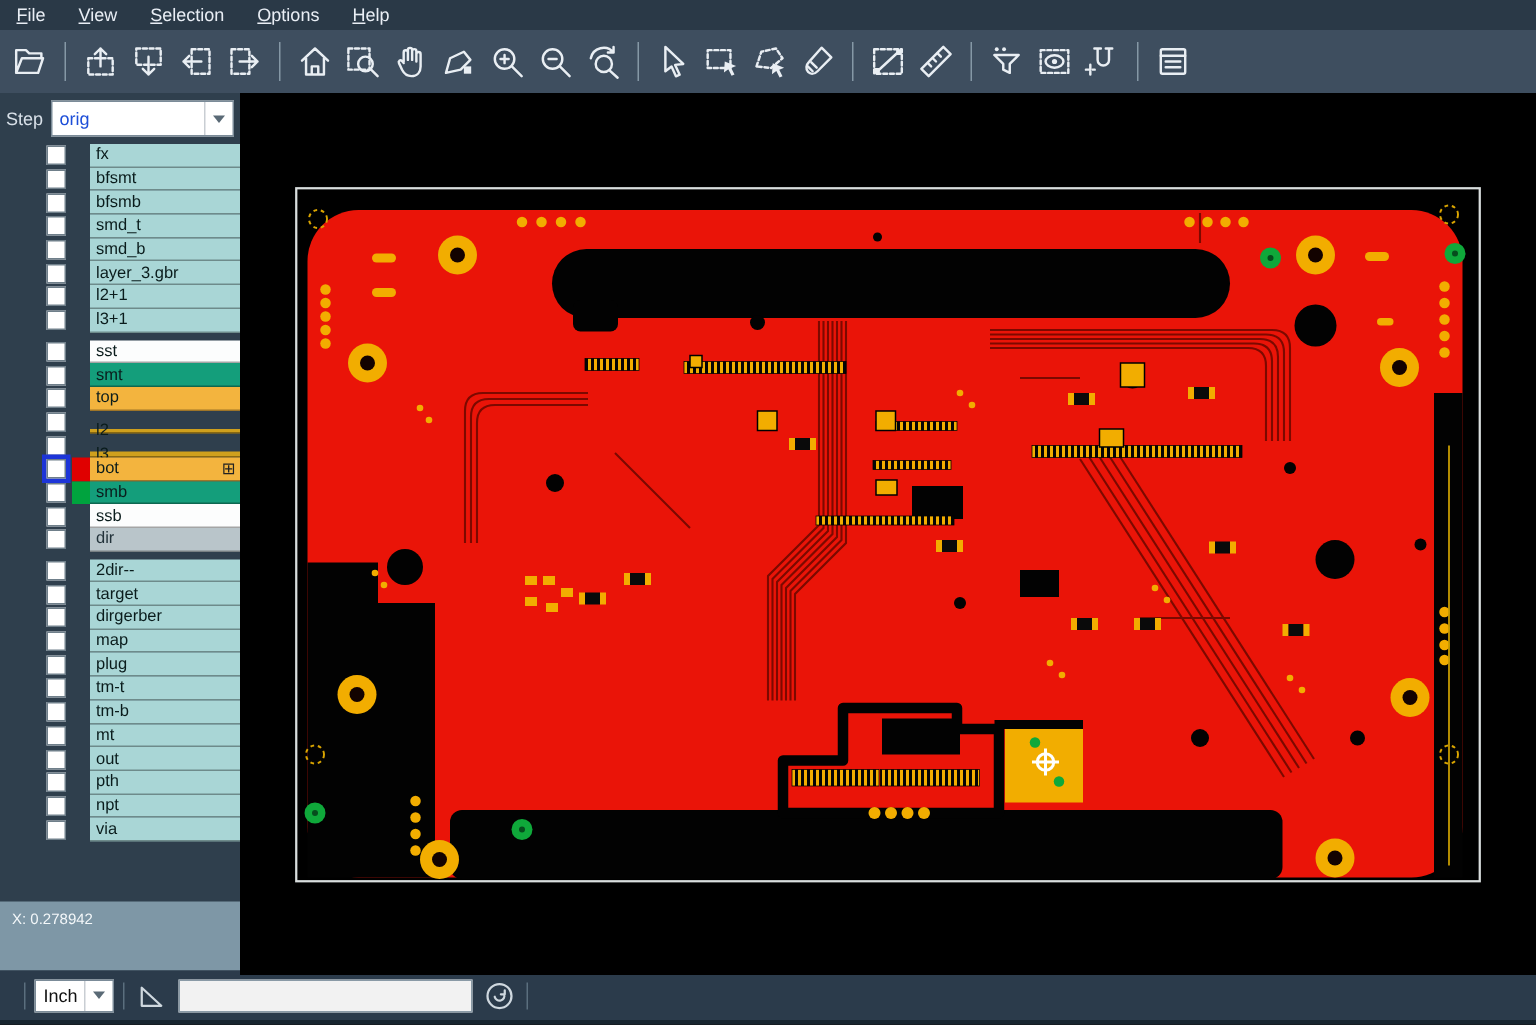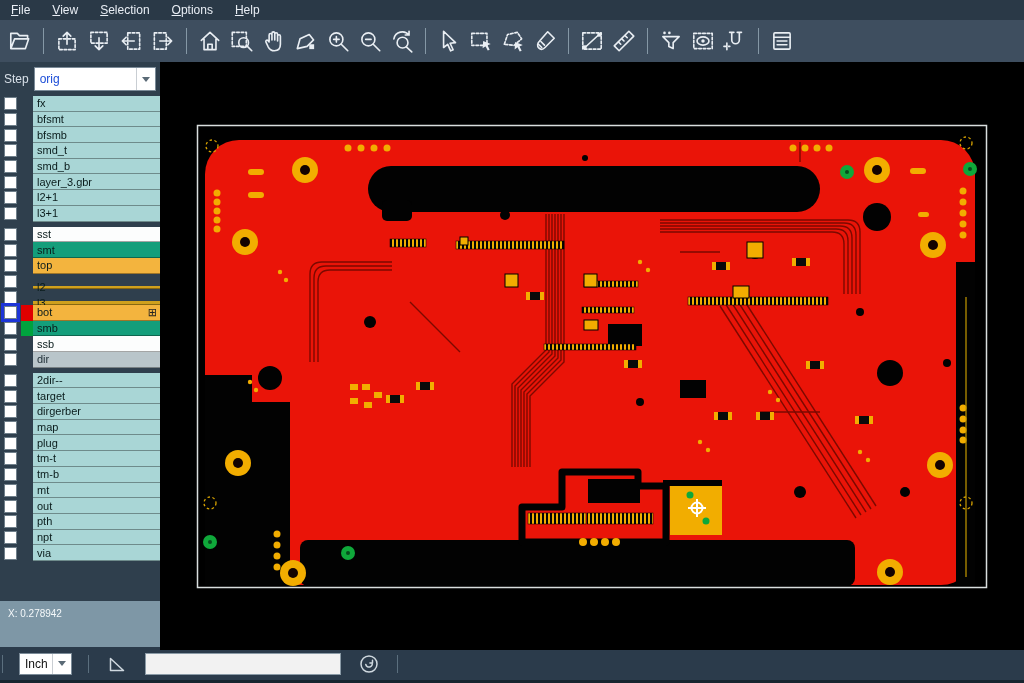--- a/index.html
+++ b/index.html
@@ -27,21 +27,21 @@
   .stepbar{height:34px;display:flex;align-items:center;padding:0 4px;gap:5px;flex:0 0 auto;}
   .step-label{color:#d8e0e8;font-size:12px;}
   .step-select{flex:1;height:22px;background:#fff;border:1px solid #7b8b98;
                display:flex;align-items:center;font-size:12px;color:#1d4ed8;
                padding-left:5px;position:relative;}
   .chevbox{position:absolute;right:0;top:0;bottom:0;width:18px;border-left:1px solid #c9ced3;
            display:flex;align-items:center;justify-content:center;}
   .chev{width:0;height:0;border-left:4px solid transparent;border-right:4px solid transparent;
         border-top:5px solid #5a6a76;}
   .layer-list{flex:0 0 auto;}
-  .lgroup{margin-bottom:5px;}
+  .lgroup{margin-bottom:5px;padding-left:27px;}
   .lrow{height:15.7px;display:flex;align-items:stretch;}
   .cbcell{width:21px;display:flex;align-items:center;justify-content:center;flex:0 0 auto;}
   .cb{width:11px;height:11px;background:#fff;border:1px solid #6f7f8a;}
   .cb.sel{box-shadow:0 0 0 3px #1d35d8;}
   .swatch{width:12px;flex:0 0 auto;}
   .lab{flex:1;font-size:11px;color:#0a1c1c;display:flex;align-items:center;
        padding-left:4px;border-bottom:1px solid rgba(0,0,0,.35);position:relative;}
   .lab .grid{position:absolute;right:3px;font-size:11px;color:#222;}
   .st-cyan{background:#a9d6d6;}
   .st-white{background:#fcfdfd;}
@@ -49,21 +49,21 @@
   .st-amber{background:#f3b43e;}
   .st-gold{background:#cfa01d;margin-top:12px;}
   .st-gray{background:#b9c5ca;color:#22323a;}
   .side-fill{flex:1 1 auto;}
   .coords{height:43px;background:#7e97a6;color:#f4f8fa;font-size:10px;
           padding:3px 0 0 8px;line-height:19px;flex:0 0 auto;}
   .canvas{flex:1;background:#000;position:relative;}
   .canvas svg{position:absolute;inset:0;}
   
   .bottombar{height:33px;background:#2b3b4b;display:flex;align-items:center;
-             padding-left:2px;gap:16px;flex:0 0 auto;border-bottom:3px solid #17252f;}
+             padding-left:16px;gap:6px;flex:0 0 auto;border-bottom:3px solid #17252f;}
   .bottombar svg *{stroke:#cfd8df;stroke-width:1.5;fill:none;
                    stroke-linecap:round;stroke-linejoin:round;}
   .bsep{width:1px;height:18px;background:#58repeat;background:#5b6f7e;}
   .unit-select{height:20px;background:#fff;border:1px solid #7b8b98;display:flex;
                align-items:center;font-size:12px;color:#111;padding-left:5px;width:46px;
                position:relative;}
   .cmd-input{width:186px;height:20px;background:#f2f2f2;border:1px solid #8a9aa6;
              font-size:12px;padding:0 4px;font-family:"Liberation Sans",sans-serif;}
   .bicon{width:24px;height:24px;display:flex;align-items:center;justify-content:center;}
 </style>

